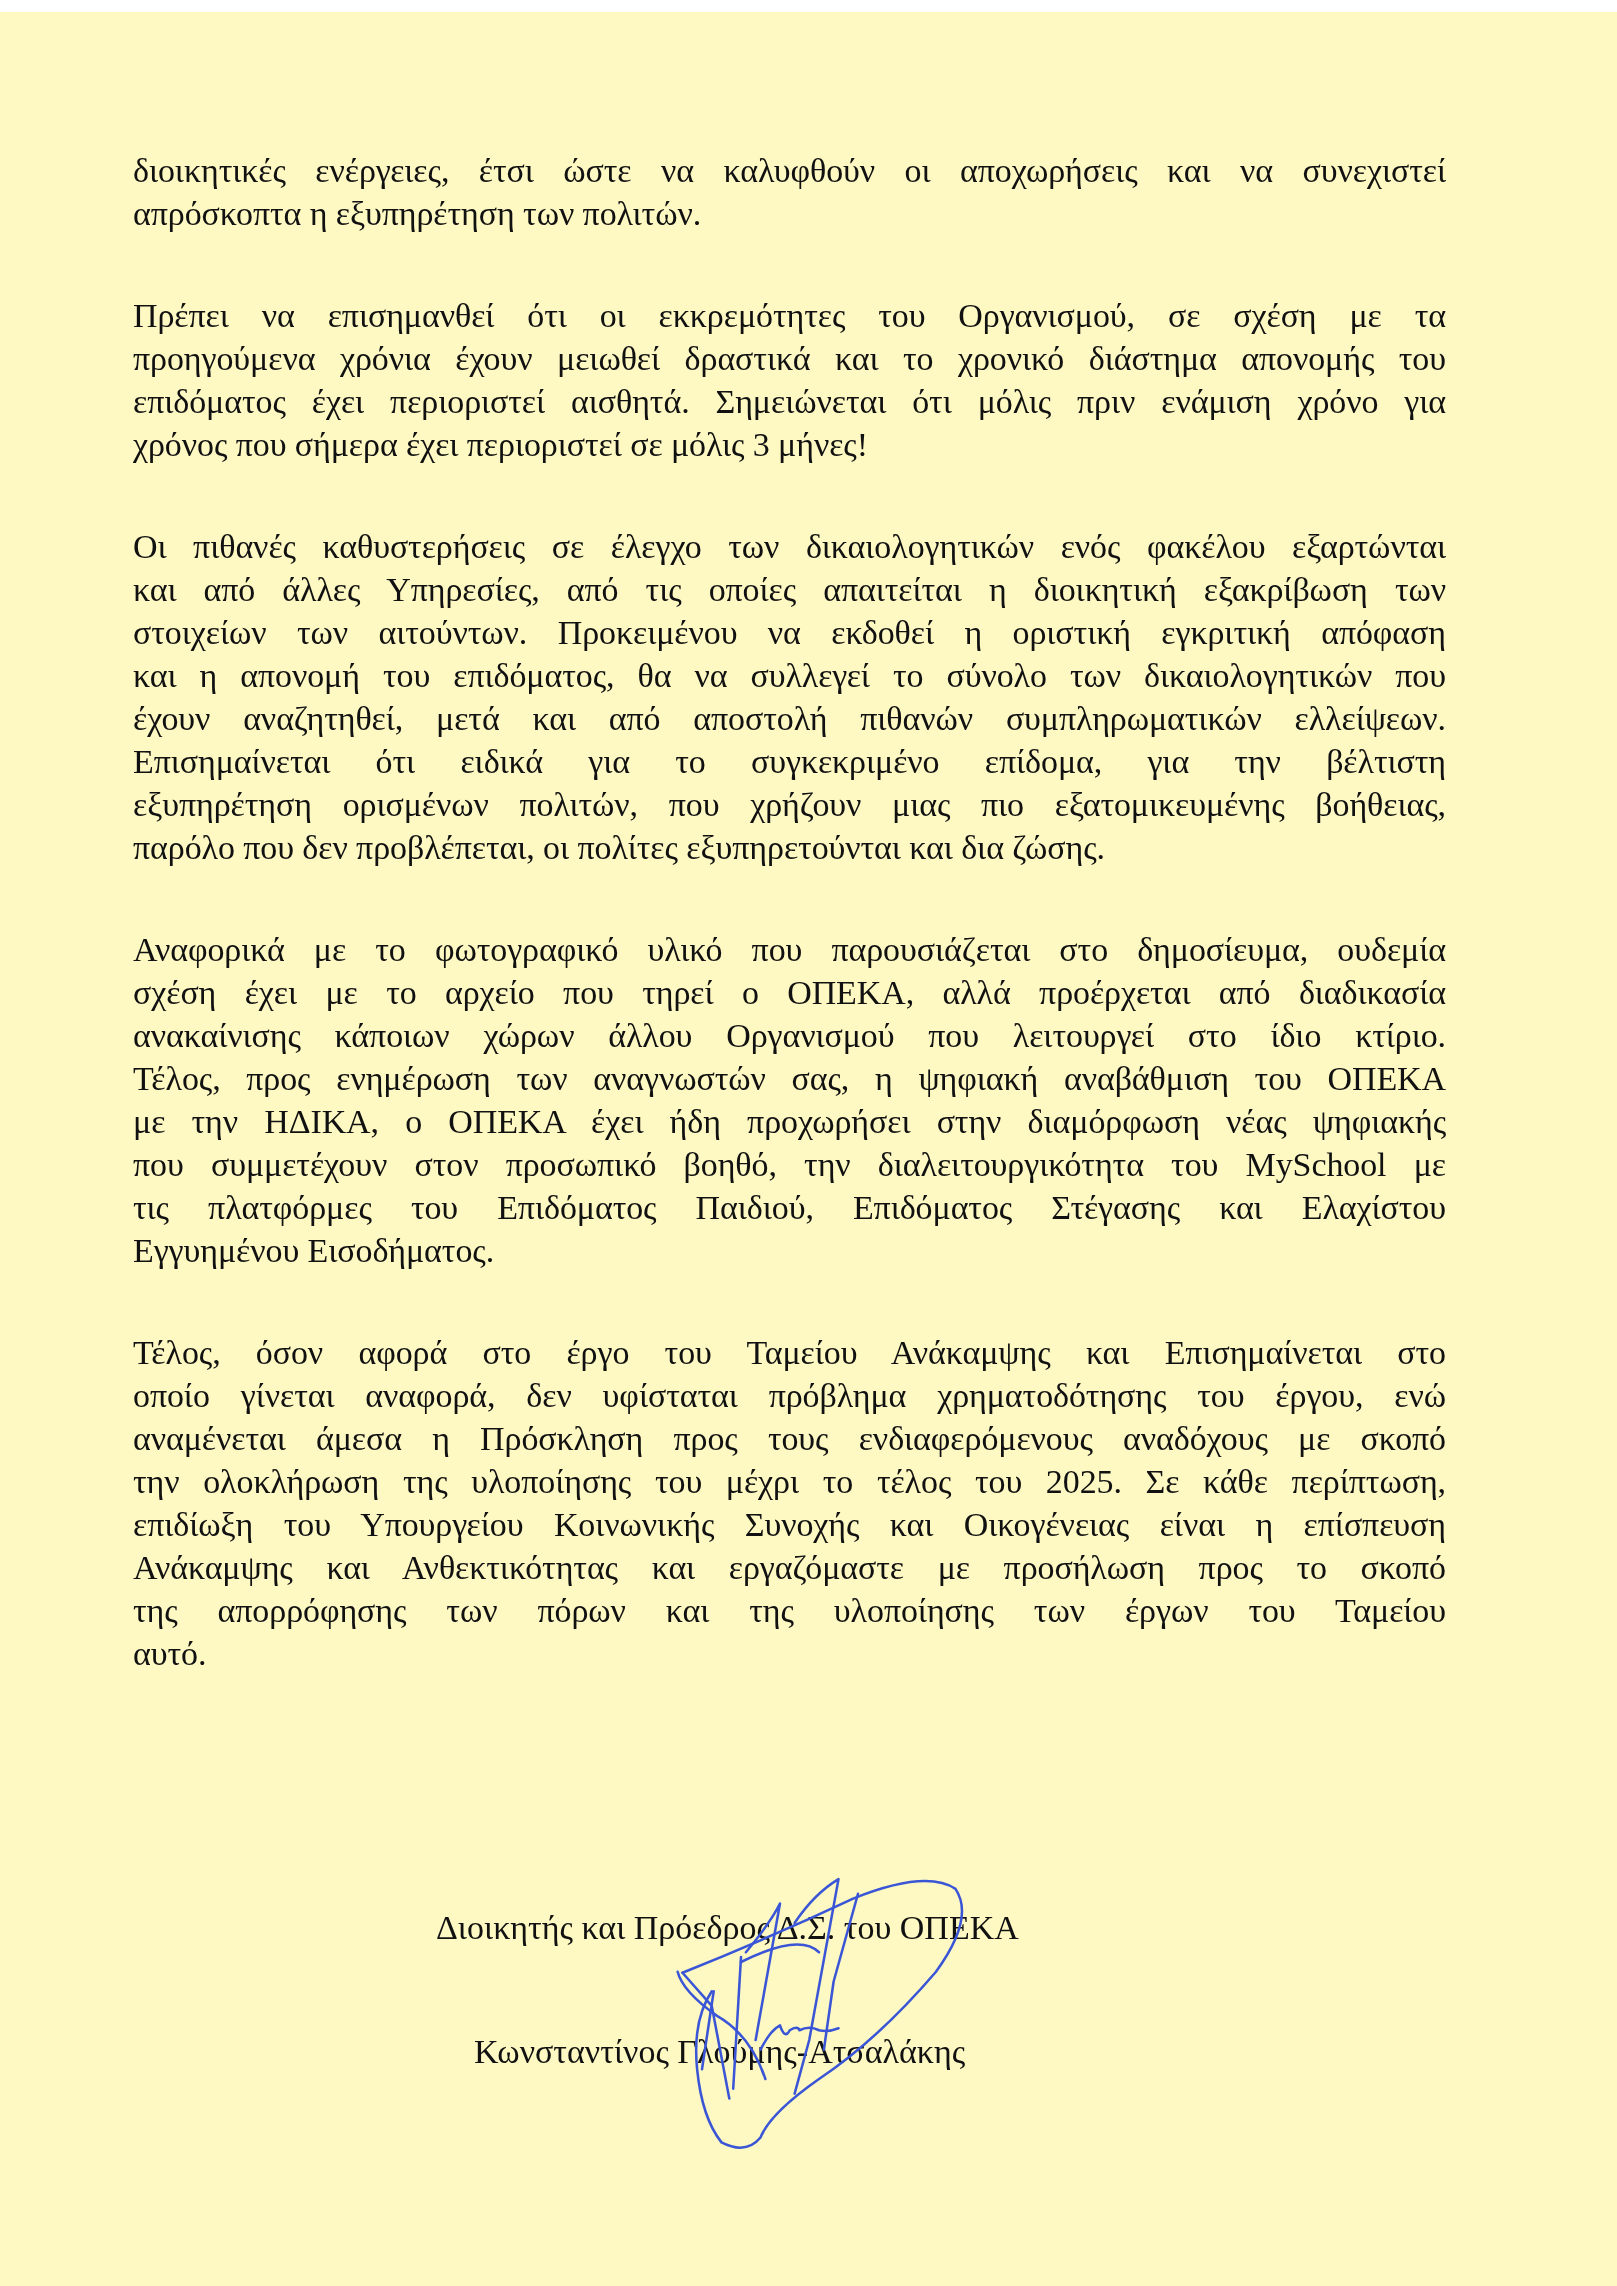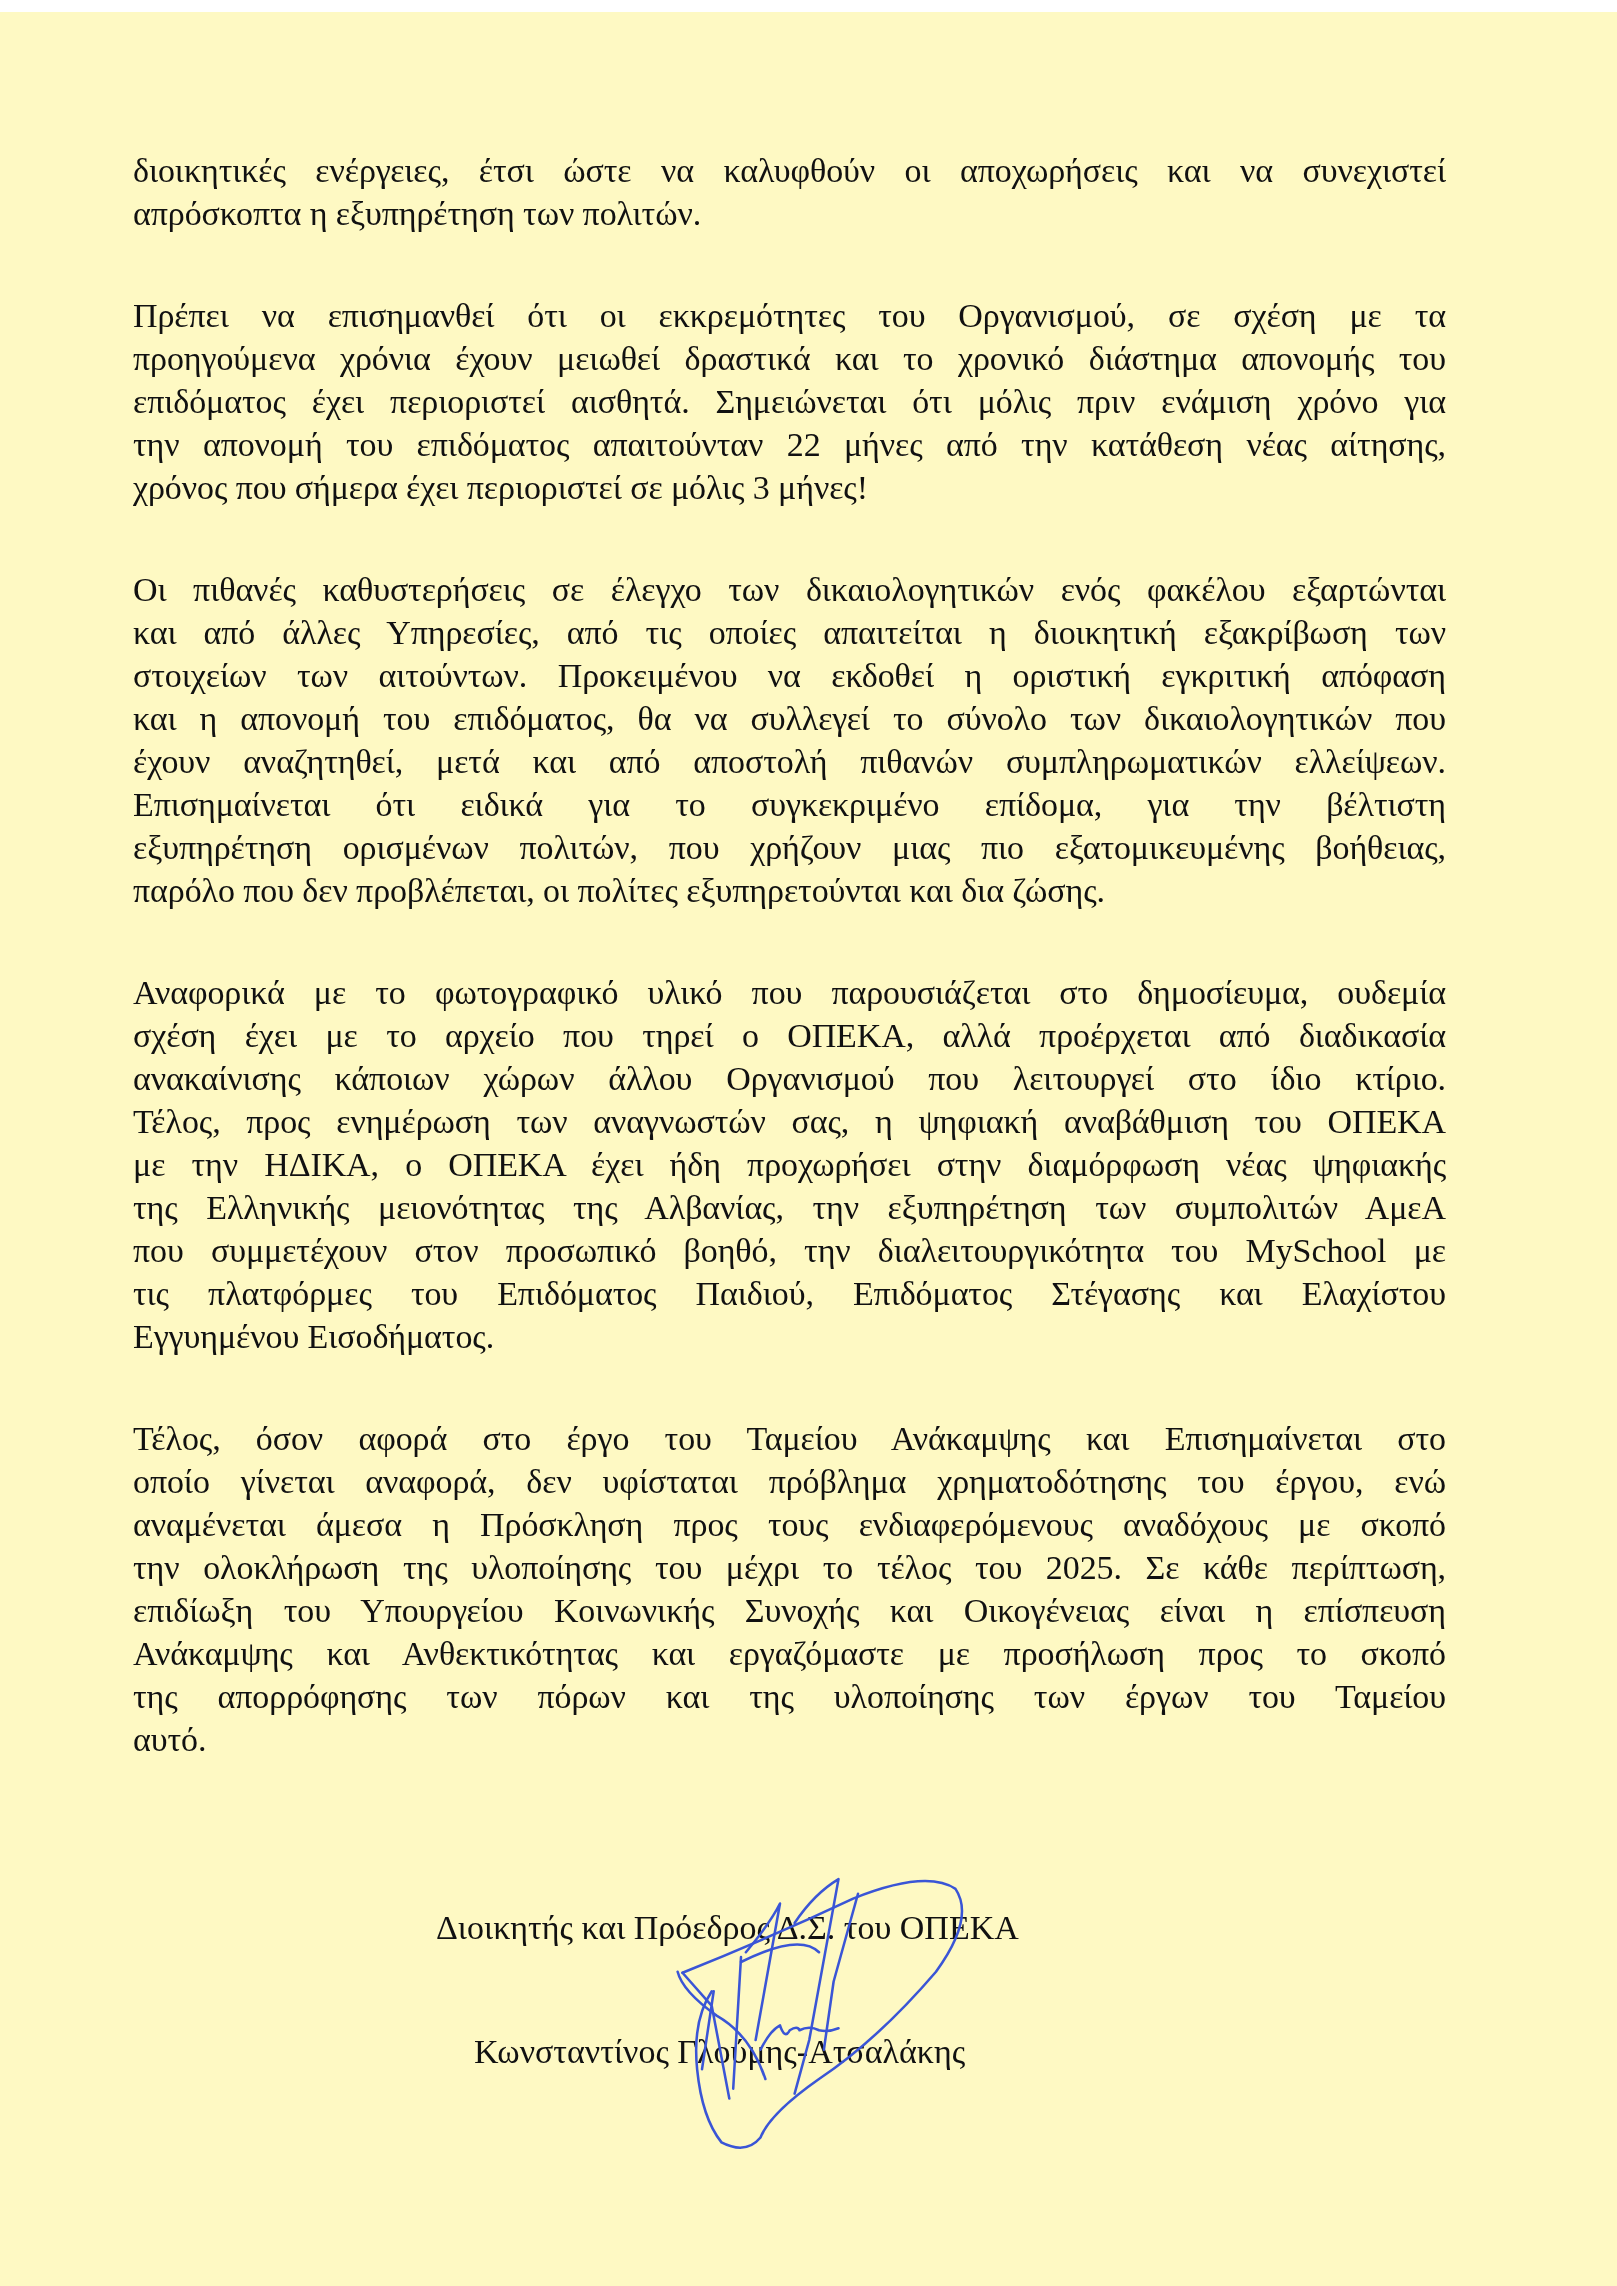--- a/index.html
+++ b/index.html
@@ -31,40 +31,38 @@
 <div class="page">
   <div class="body-text" id="body-text">
       <div class="para">
         <span class="line just">διοικητικές ενέργειες, έτσι ώστε να καλυφθούν οι αποχωρήσεις και να συνεχιστεί</span>
         <span class="line">απρόσκοπτα η εξυπηρέτηση των πολιτών.</span>
       </div>
       <div class="para">
         <span class="line just">Πρέπει να επισημανθεί ότι οι εκκρεμότητες του Οργανισμού, σε σχέση με τα</span>
         <span class="line just">προηγούμενα χρόνια έχουν μειωθεί δραστικά και το χρονικό διάστημα απονομής του</span>
         <span class="line just">επιδόματος έχει περιοριστεί αισθητά. Σημειώνεται ότι μόλις πριν ενάμιση χρόνο για</span>
-        <span class="line just">την απονομή του επιδόματος απαιτούνταν 22 μήνες από την κατάθεση νέας αίτησης,</span>
         <span class="line">χρόνος που σήμερα έχει περιοριστεί σε μόλις 3 μήνες!</span>
       </div>
       <div class="para">
         <span class="line just">Οι πιθανές καθυστερήσεις σε έλεγχο των δικαιολογητικών ενός φακέλου εξαρτώνται</span>
         <span class="line just">και από άλλες Υπηρεσίες, από τις οποίες απαιτείται η διοικητική εξακρίβωση των</span>
         <span class="line just">στοιχείων των αιτούντων. Προκειμένου να εκδοθεί η οριστική εγκριτική απόφαση</span>
         <span class="line just">και η απονομή του επιδόματος, θα να συλλεγεί το σύνολο των δικαιολογητικών που</span>
         <span class="line just">έχουν αναζητηθεί, μετά και από αποστολή πιθανών συμπληρωματικών ελλείψεων.</span>
         <span class="line just">Επισημαίνεται ότι ειδικά για το συγκεκριμένο επίδομα, για την βέλτιστη</span>
         <span class="line just">εξυπηρέτηση ορισμένων πολιτών, που χρήζουν μιας πιο εξατομικευμένης βοήθειας,</span>
         <span class="line">παρόλο που δεν προβλέπεται, οι πολίτες εξυπηρετούνται και δια ζώσης.</span>
       </div>
       <div class="para">
         <span class="line just">Αναφορικά με το φωτογραφικό υλικό που παρουσιάζεται στο δημοσίευμα, ουδεμία</span>
         <span class="line just">σχέση έχει με το αρχείο που τηρεί ο ΟΠΕΚΑ, αλλά προέρχεται από διαδικασία</span>
         <span class="line just">ανακαίνισης κάποιων χώρων άλλου Οργανισμού που λειτουργεί στο ίδιο κτίριο.</span>
         <span class="line just">Τέλος, προς ενημέρωση των αναγνωστών σας, η ψηφιακή αναβάθμιση του ΟΠΕΚΑ</span>
         <span class="line just">με την ΗΔΙΚΑ, ο ΟΠΕΚΑ έχει ήδη προχωρήσει στην διαμόρφωση νέας ψηφιακής</span>
-        <span class="line just">της Ελληνικής μειονότητας της Αλβανίας, την εξυπηρέτηση των συμπολιτών ΑμεΑ</span>
         <span class="line just">που συμμετέχουν στον προσωπικό βοηθό, την διαλειτουργικότητα του MySchool με</span>
         <span class="line just">τις πλατφόρμες του Επιδόματος Παιδιού, Επιδόματος Στέγασης και Ελαχίστου</span>
         <span class="line">Εγγυημένου Εισοδήματος.</span>
       </div>
       <div class="para tight">
         <span class="line just">Τέλος, όσον  αφορά στο έργο του Ταμείου Ανάκαμψης και Επισημαίνεται στο</span>
         <span class="line just">οποίο γίνεται αναφορά, δεν υφίσταται πρόβλημα χρηματοδότησης του έργου, ενώ</span>
         <span class="line just">αναμένεται άμεσα η Πρόσκληση προς τους ενδιαφερόμενους αναδόχους με σκοπό</span>
         <span class="line just">την ολοκλήρωση της υλοποίησης του μέχρι το τέλος του 2025. Σε κάθε περίπτωση,</span>
         <span class="line just">επιδίωξη του Υπουργείου Κοινωνικής Συνοχής και Οικογένειας είναι η επίσπευση</span>

